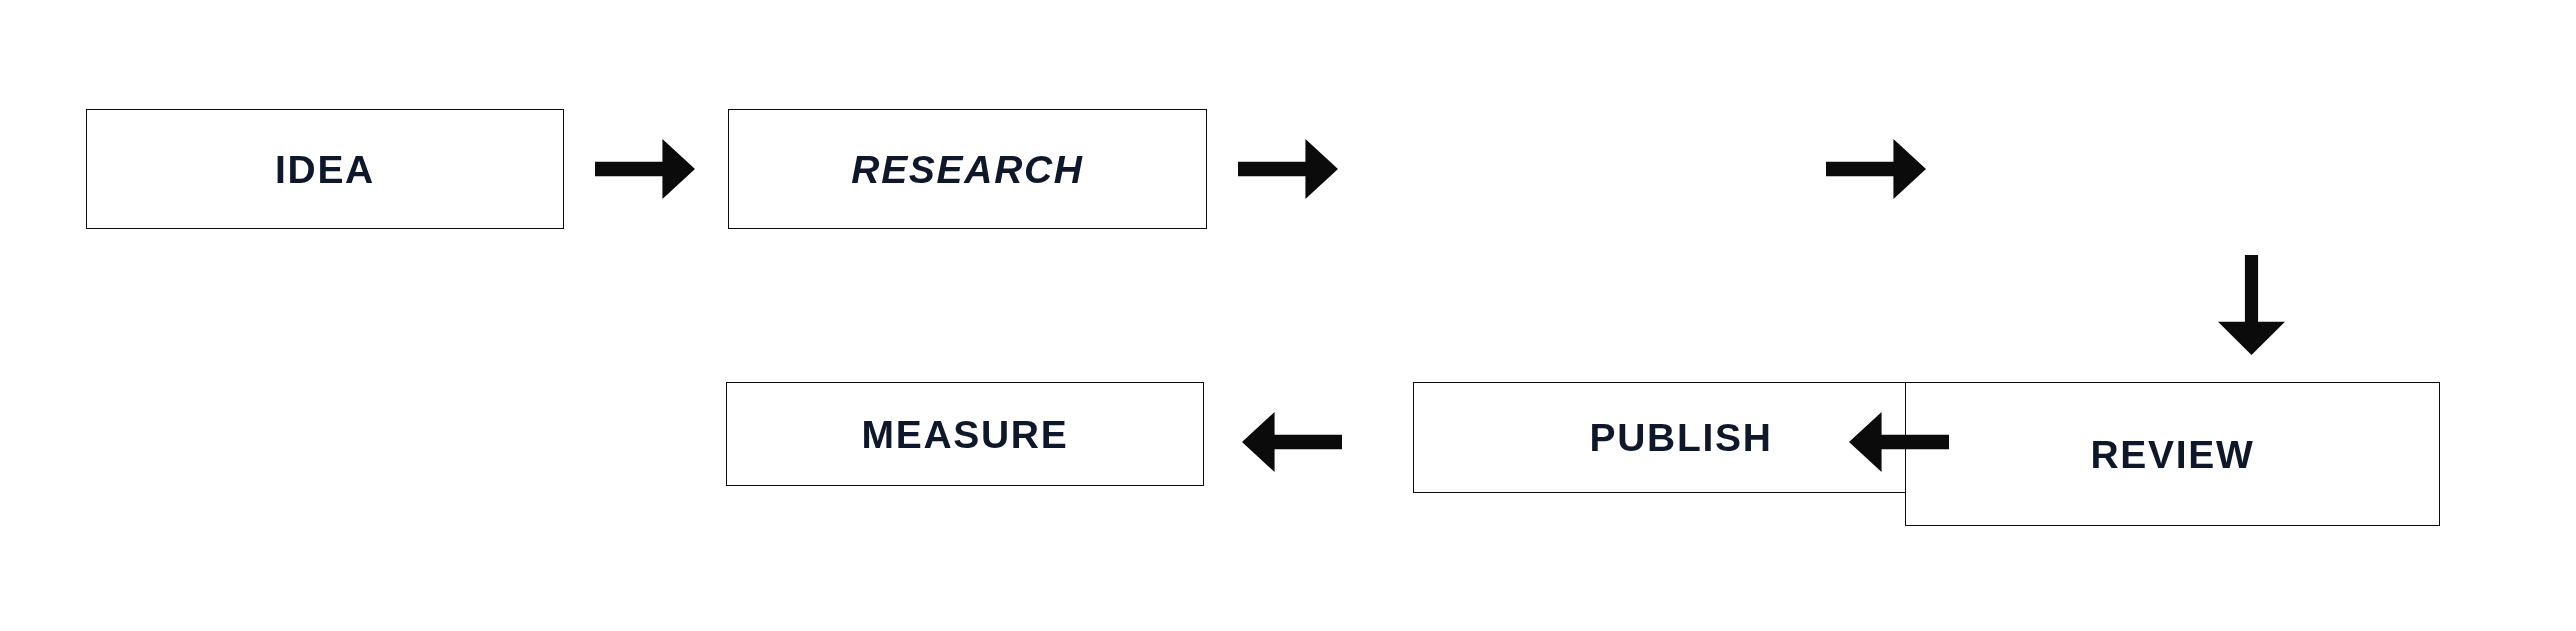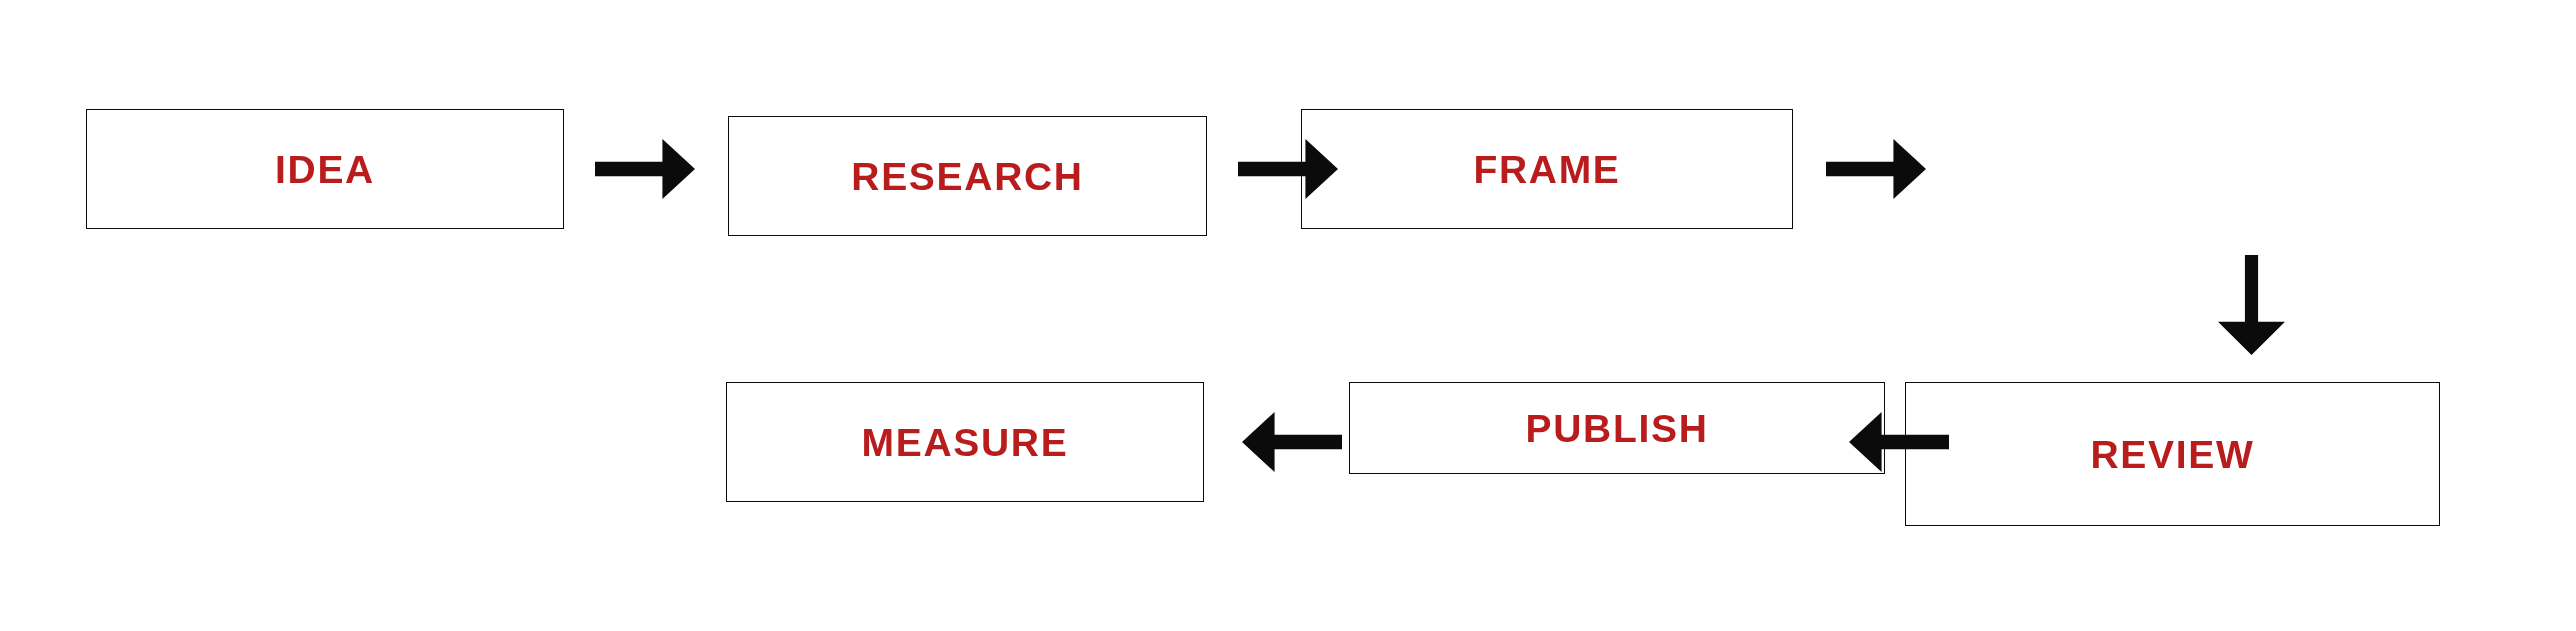--- a/index.html
+++ b/index.html
@@ -25,21 +25,21 @@
     display: flex;
     align-items: center;
     justify-content: center;
   }
   .node-label {
     font-family: "Liberation Sans", sans-serif;
     font-weight: bold;
     font-size: 39px;
     line-height: 1;
     letter-spacing: 1.7px;
-    color: #b91c1c;
+    color: #0f172a;
     white-space: nowrap;
     text-transform: uppercase;
   }
   .arrow {
     position: absolute;
   }
   .arrow svg {
     display: block;
     width: 100%;
     height: 100%;
@@ -47,34 +47,31 @@
 </style>
 </head>
 <body>
 
 <div id="canvas">
 
   <div class="node" style="left:86px; top:109px; width:478px; height:120px;">
     <span class="node-label">IDEA</span>
   </div>
 
-  <div class="node" style="left:728px; top:116px; width:479px; height:120px;">
+  <div class="node" style="left:728px; top:109px; width:479px; height:120px;font-style:italic;">
     <span class="node-label">RESEARCH</span>
   </div>
 
-  <div class="node" style="left:1301px; top:109px; width:492px; height:120px;">
-    <span class="node-label">FRAME</span>
-  </div>
 
 
-  <div class="node" style="left:726px; top:382px; width:478px; height:120px;text-align:center;">
+  <div class="node" style="left:726px; top:382px; width:478px; height:104px;text-align:center;">
     <span class="node-label">MEASURE</span>
   </div>
 
-  <div class="node" style="left:1349px; top:382px; width:536px; height:92px;">
+  <div class="node" style="left:1413px; top:382px; width:536px; height:111px;">
     <span class="node-label">PUBLISH</span>
   </div>
 
   <div class="node" style="left:1905px; top:382px; width:535px; height:144px;">
     <span class="node-label">REVIEW</span>
   </div>
 
   <div class="arrow" style="left:595px; top:139px; width:100px; height:60px;">
     <svg viewBox="0 0 175 105" preserveAspectRatio="none">
       <path d="M0,40 L118,40 L118,0 L175,52.5 L118,105 L118,65 L0,65 Z" fill="#0b0b0b"></path>

